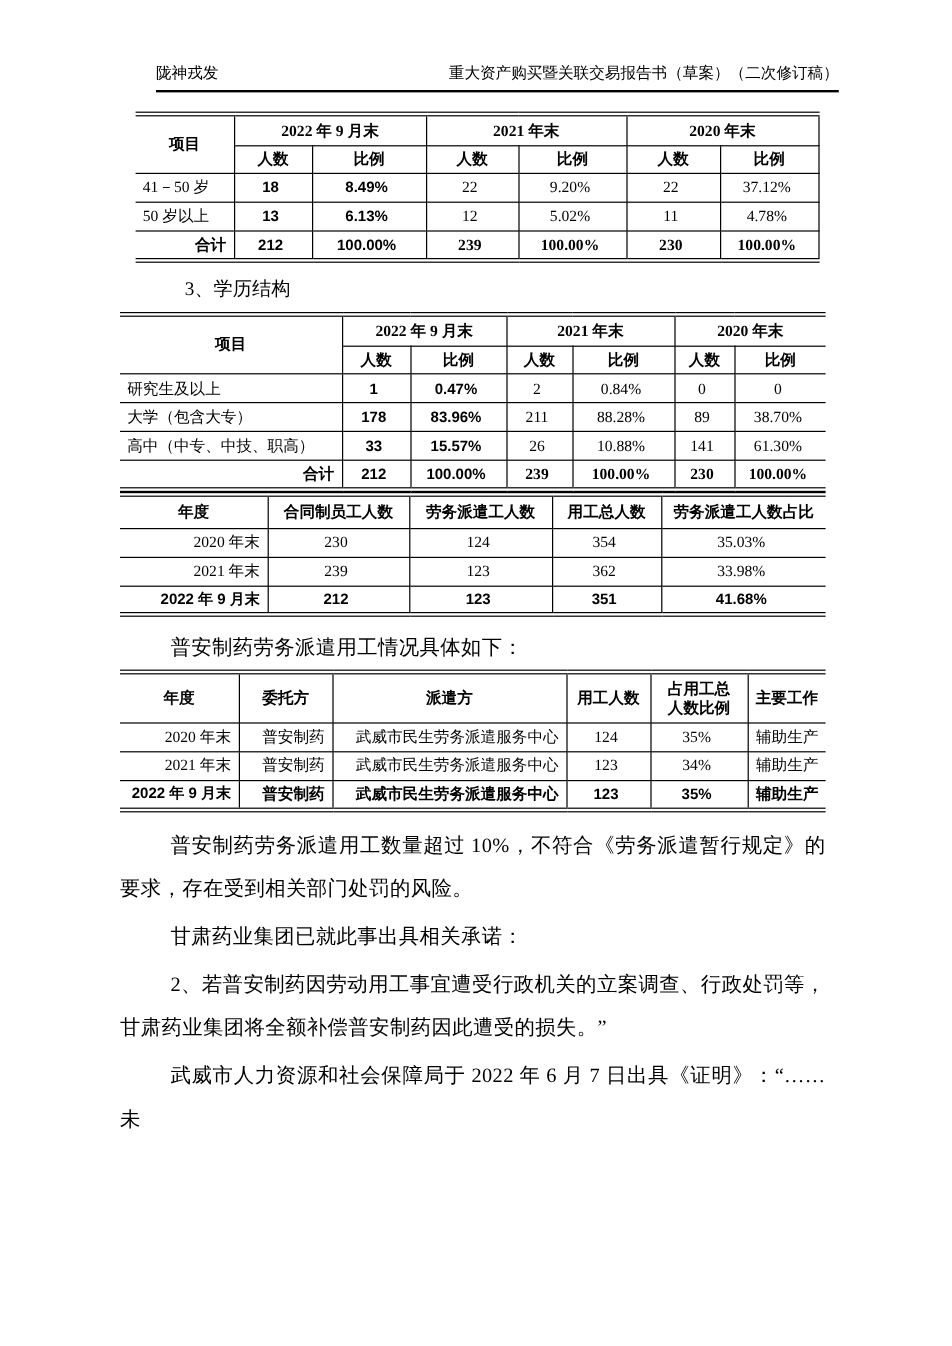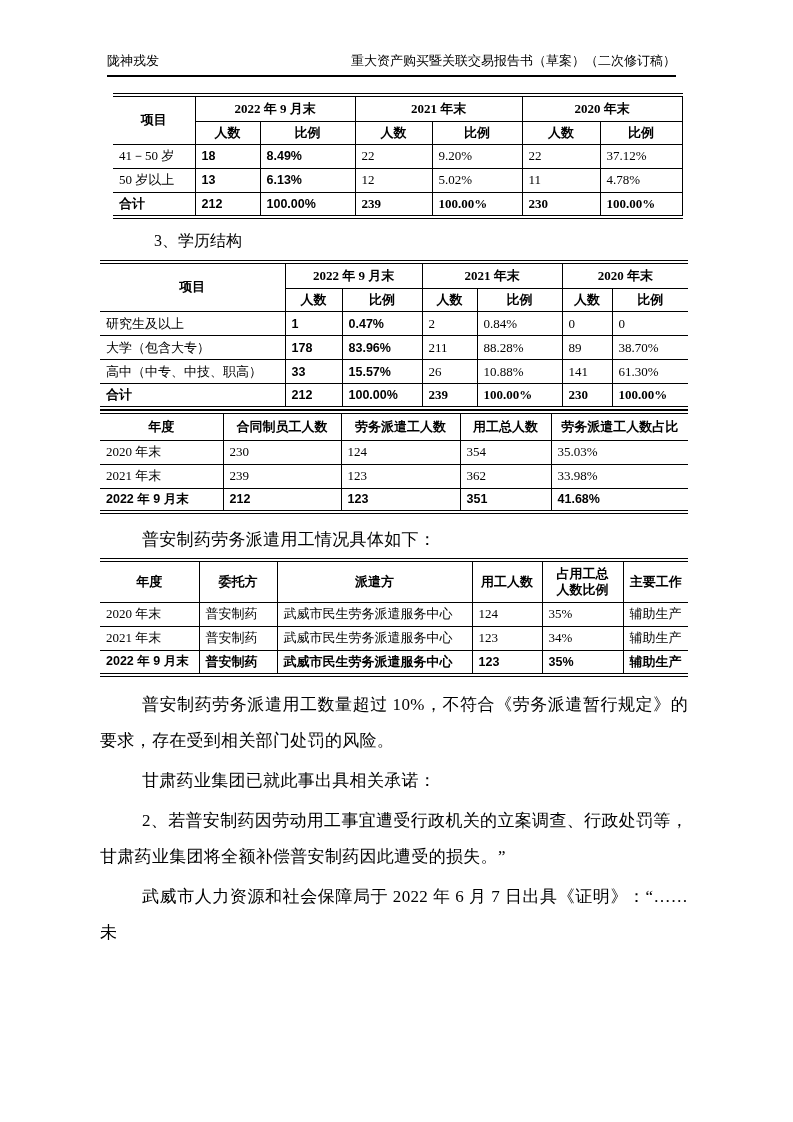--- a/index.html
+++ b/index.html
@@ -7,21 +7,21 @@
   body { font-family: "Liberation Serif", "DejaVu Serif", serif; color: #000; }
   .page {
     position: relative;
     width: 793px; height: 1122px;
     background: #fff;
     overflow: hidden;
     padding: 52px 105px 0 100px;
   }
   
   .doc-header {
-    margin-left: 7px;
+    margin-left: 30px;
     width: 569px;
     display: flex;
     justify-content: space-between;
     align-items: flex-end;
     font-size: 13px;
     padding-bottom: 5px;
     border-bottom: 2px solid #000;
   }
   
   table {
@@ -35,22 +35,22 @@
     height: 24px;
     vertical-align: middle;
     overflow: hidden;
     white-space: nowrap;
   }
   td:first-child { border-left: none; }
   td:last-child  { border-right: none; }
   tr.first-row td { border-top: 4px double #000; }
   tr.last-row td  { border-bottom: 4px double #000; }
   .hdr td { font-weight: bold; text-align: center; }
-  .ctr { text-align: left; }
-  .num { text-align: left; padding-right: 10px; }
+  .ctr { text-align: right; }
+  .num { text-align: center; padding-right: 10px; }
   .lbl { text-align: left; padding-left: 6px; }
   .bold-sans {
     font-weight: bold;
     font-family: "Liberation Sans", "DejaVu Sans", sans-serif;
     font-size: 12.5px;
   }
   tr.total-row td { font-weight: bold; }
   tr.hl td { font-weight: bold; }
   tr.hl .num, tr.hl .yr { font-family: "Liberation Sans", "DejaVu Sans", sans-serif; font-size: 12.5px; }
   

